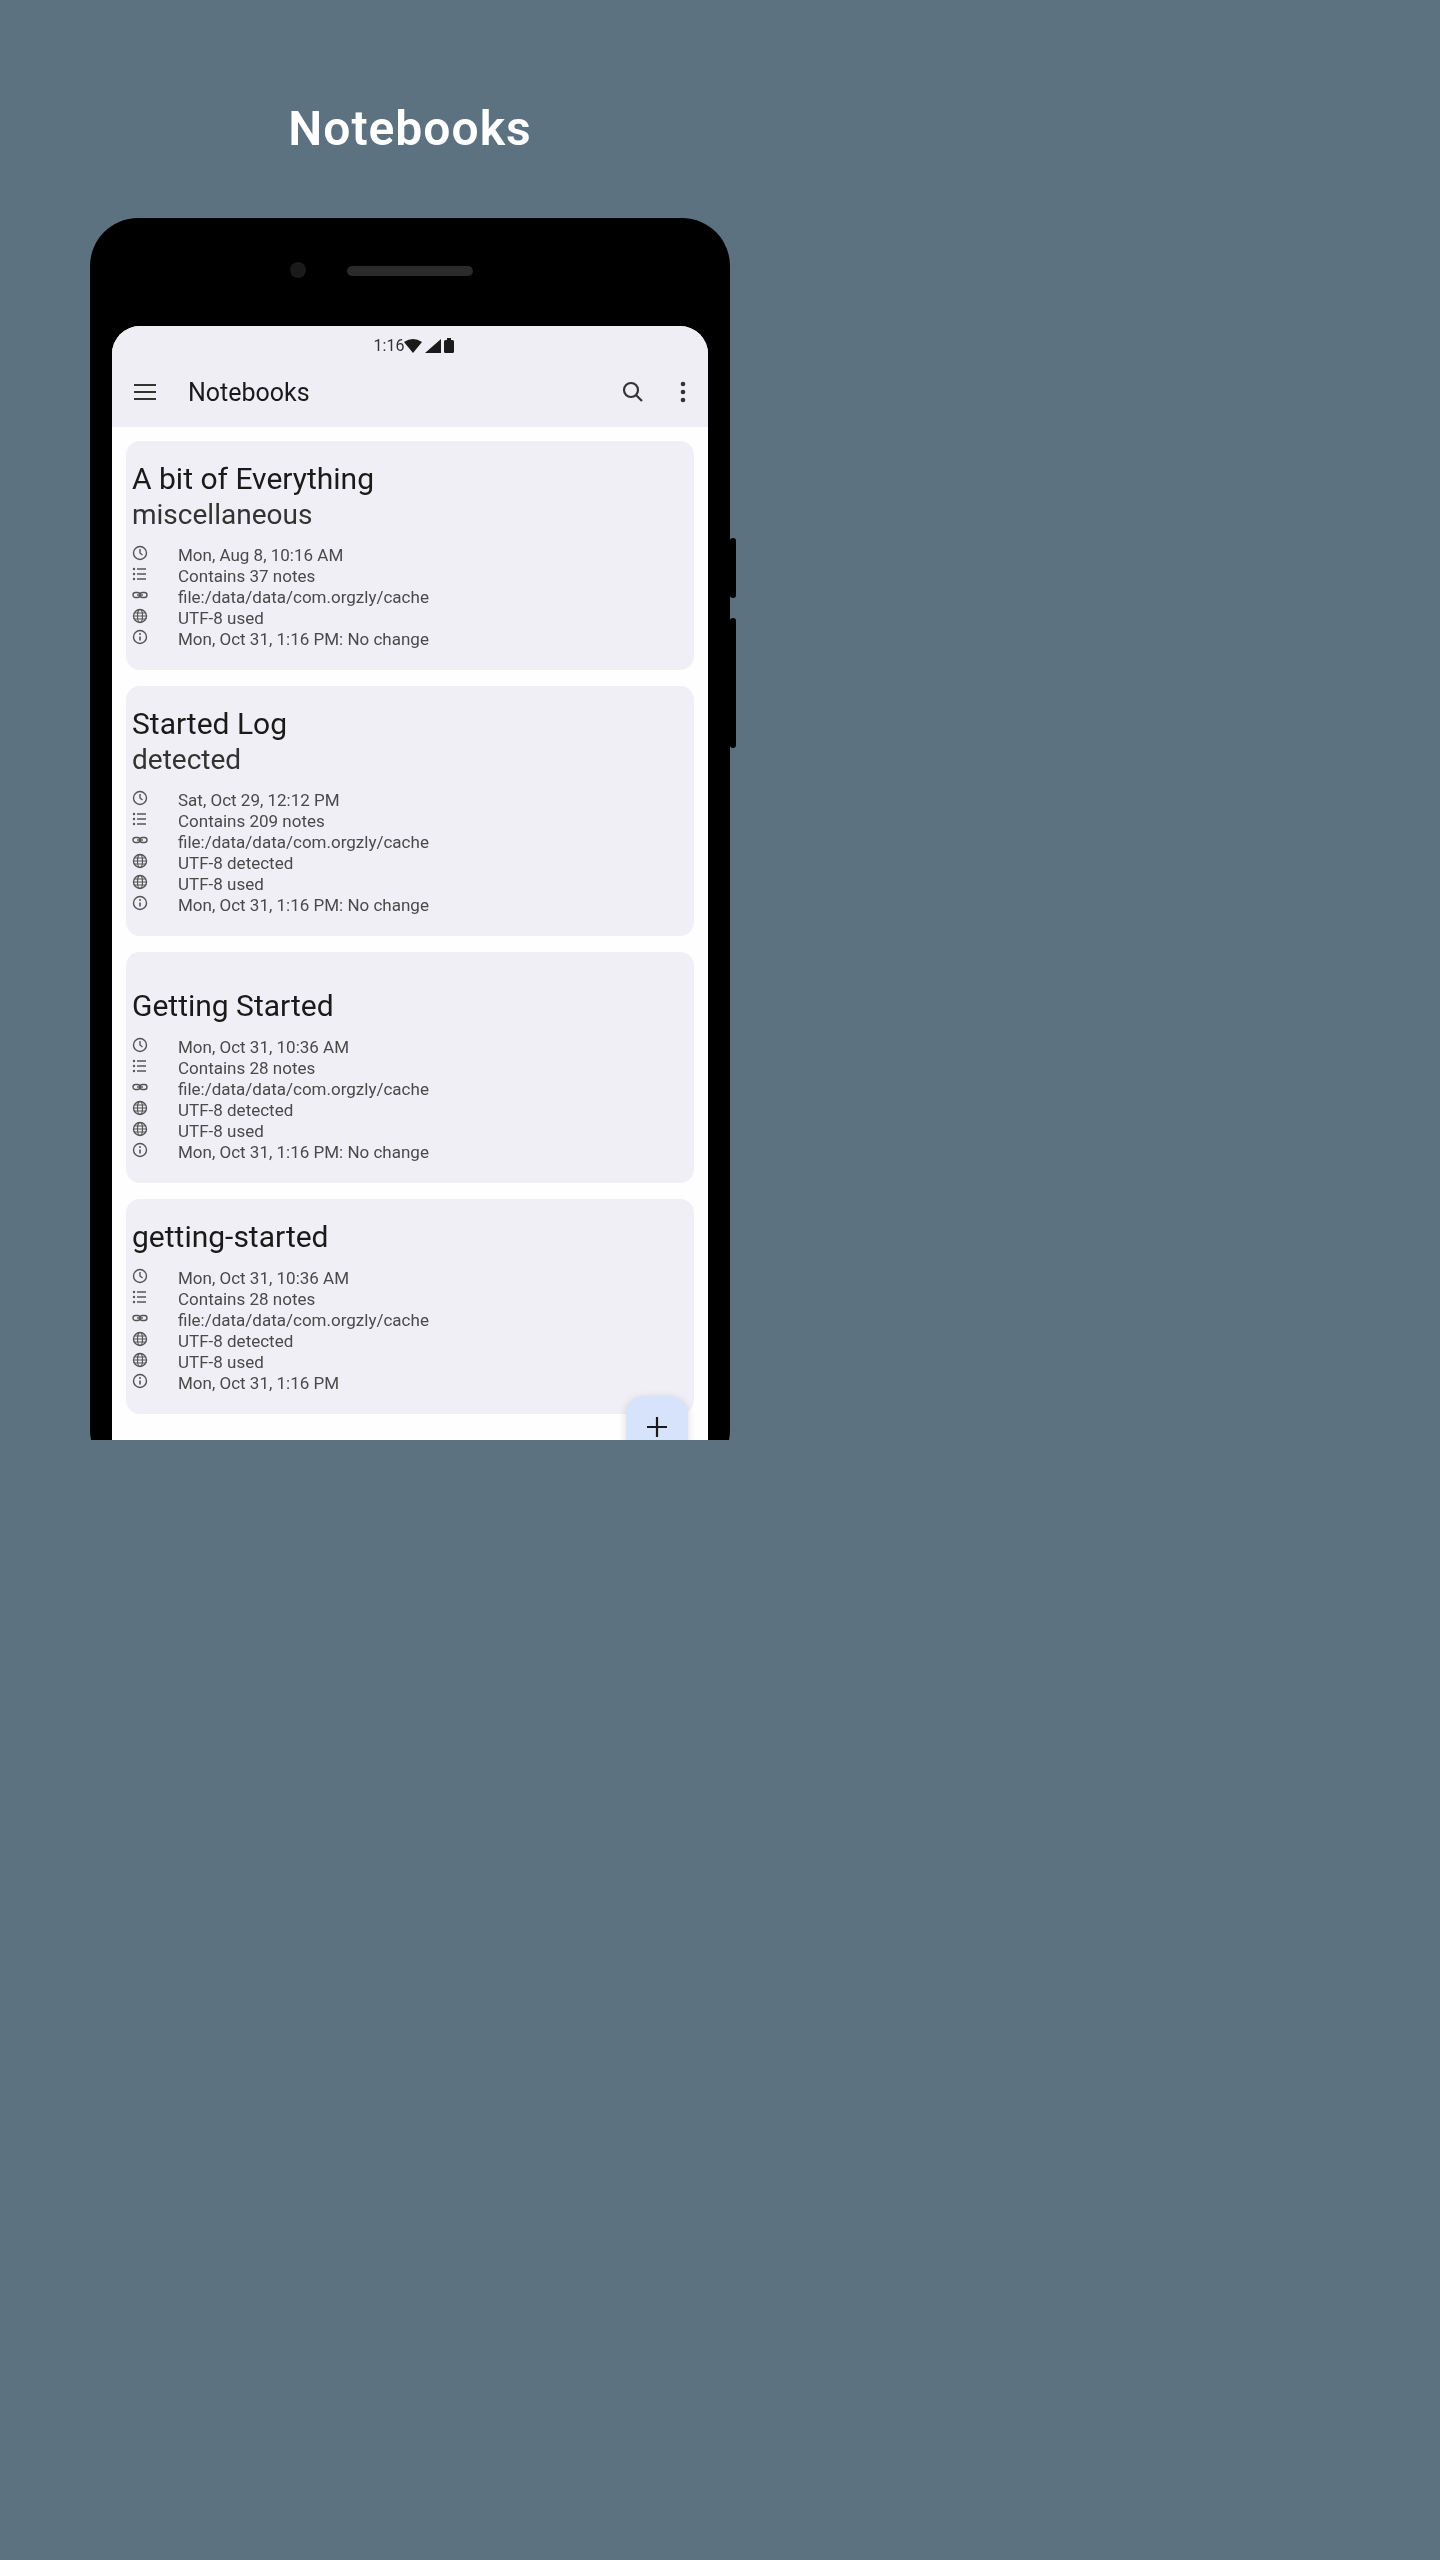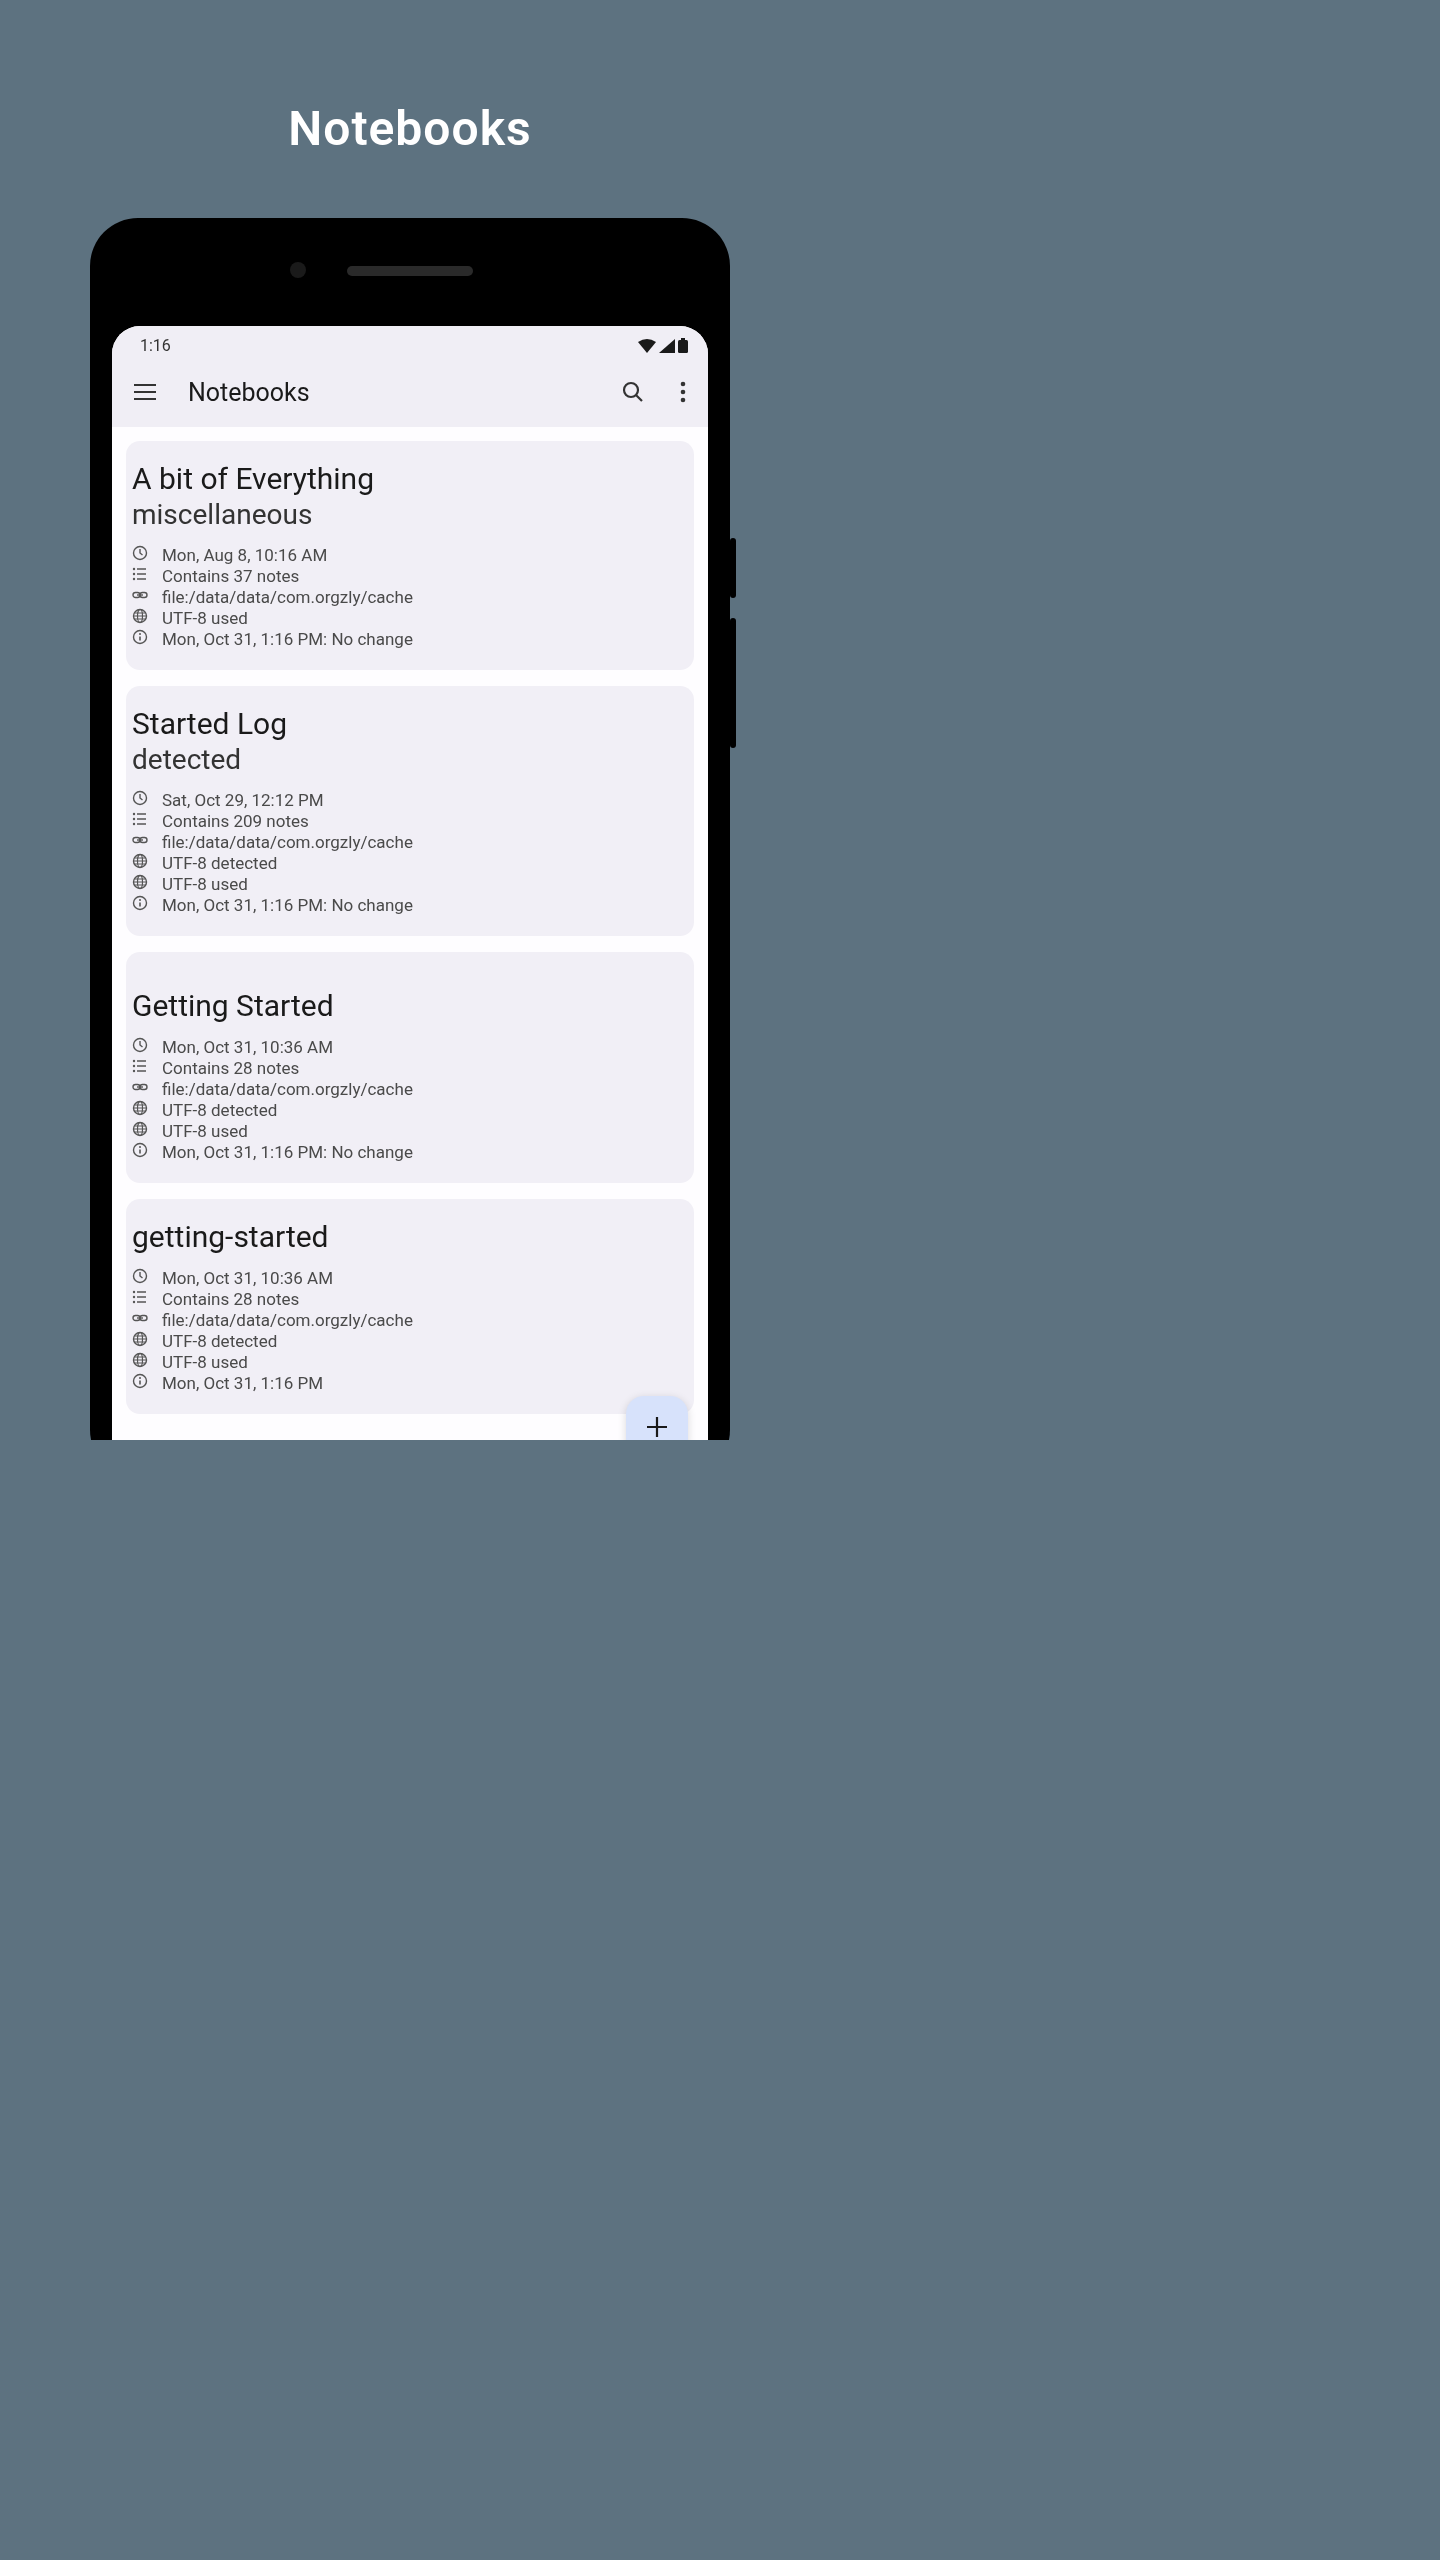--- a/index.html
+++ b/index.html
@@ -53,21 +53,21 @@
   top: 108px;
   left: 22px;
   right: 22px;
   bottom: 0;
   background: #fefdff;
   border-radius: 28px 28px 0 0;
   overflow: hidden;
 }
 .status-bar {
   display: flex;
-  justify-content: space-between;
+  justify-content: center;
   align-items: center;
   padding: 10px 20px 6px 28px;
   background: #f0eef5;
   font-size: 16px;
   color: #333;
 }
 .status-icons {
   display: flex;
   gap: 3px;
   align-items: center;
@@ -114,21 +114,21 @@
   margin-bottom: 2px;
 }
 .card-subtitle {
   font-size: 28px;
   color: #333;
   margin-bottom: 14px;
 }
 .meta-row {
   display: flex;
   align-items: center;
-  gap: 14px;
+  gap: 30px;
   margin-bottom: 1px;
   font-size: 17px;
   color: #4a4a4a;
 }
 .meta-row svg { flex-shrink: 0; }
 .fab {
   position: absolute;
   right: 20px;
   bottom: 20px;
   width: 62px;

